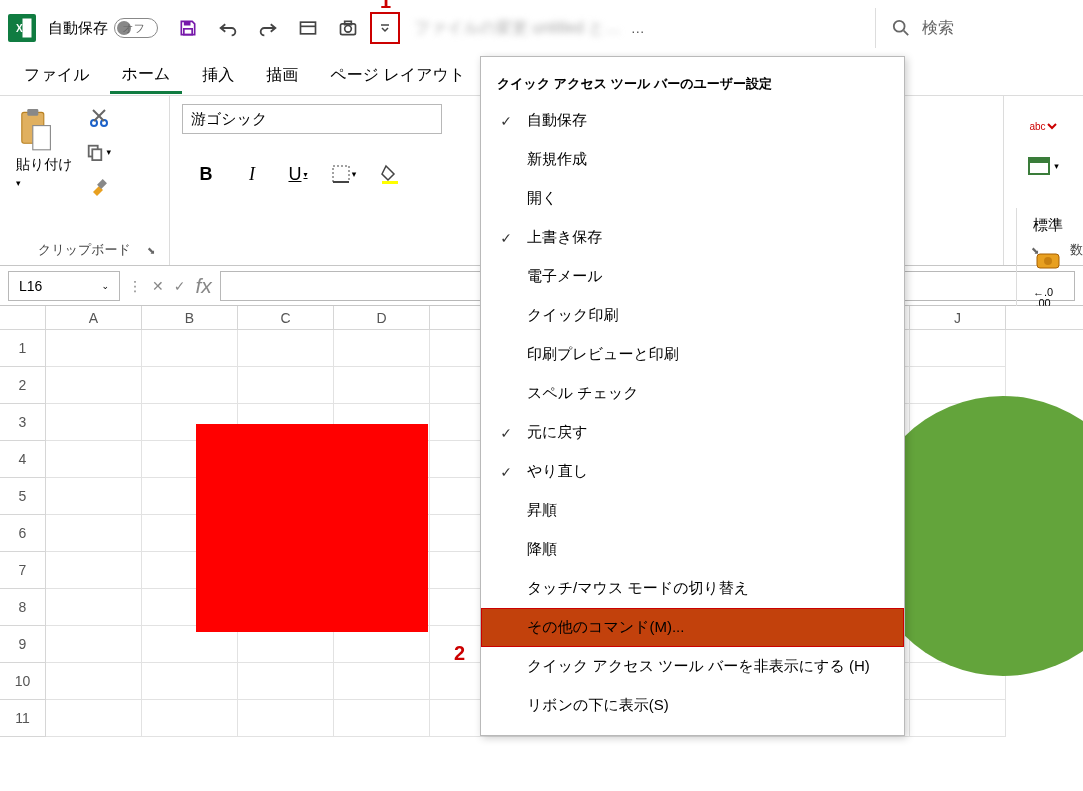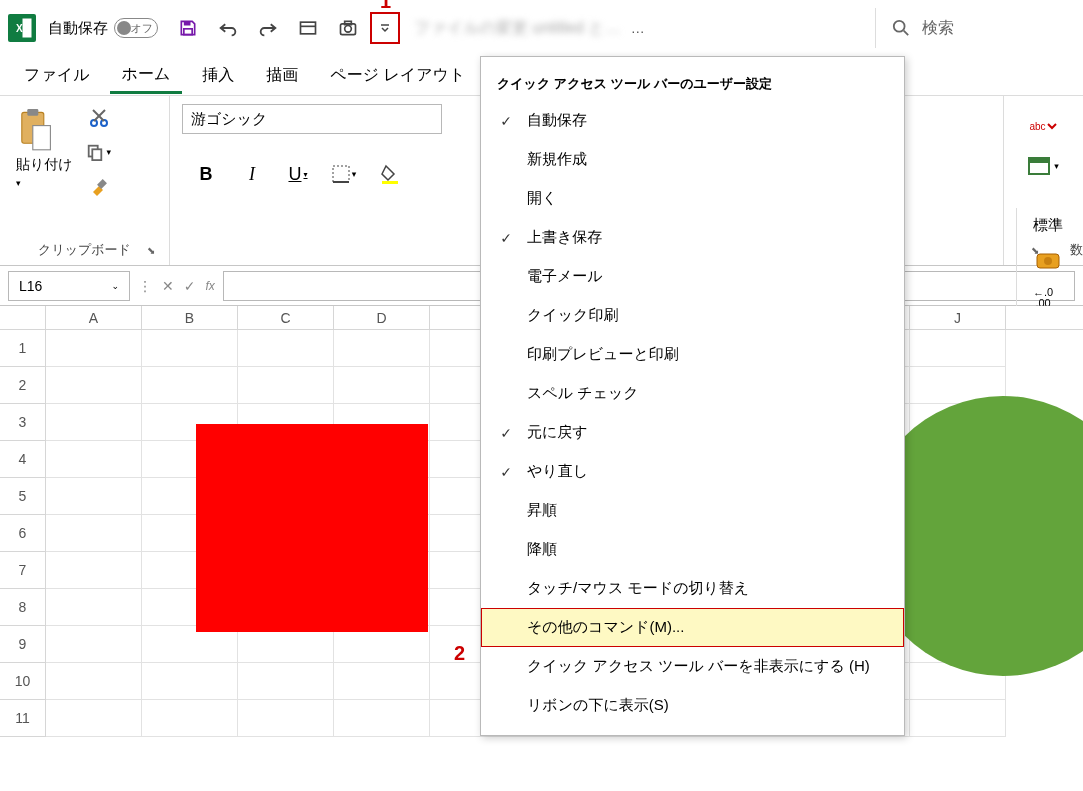--- a/index.html
+++ b/index.html
@@ -4,21 +4,21 @@
   <style>
     * { box-sizing: border-box; margin: 0; padding: 0; }
     body { font-family: 'Yu Gothic UI', 'Meiryo', sans-serif; font-size: 14px; background: #fff; width: 1083px; height: 791px; overflow: hidden; position: relative; }
 
     
     .titlebar { display: flex; align-items: center; height: 56px; padding: 0 8px; background: #fff; gap: 4px; }
     .app-icon { width: 28px; height: 28px; background: #107c41; display: flex; align-items: center; justify-content: center; color: #fff; font-weight: bold; font-size: 14px; border-radius: 2px; margin-right: 8px; }
     .autosave { display: flex; align-items: center; gap: 6px; font-size: 15px; margin-right: 8px; }
     .toggle { width: 44px; height: 20px; border: 1px solid #888; border-radius: 10px; display: flex; align-items: center; padding: 0 2px; background: #fff; position: relative; font-size: 11px; color: #666; }
     .toggle-knob { width: 14px; height: 14px; background: #888; border-radius: 50%; }
-    .toggle-text { position: absolute; right: 4px; }
+    .toggle-text { position: absolute; right: 12px; }
     .qat-btn { width: 36px; height: 36px; display: flex; align-items: center; justify-content: center; cursor: pointer; }
     .save-icon svg { width: 20px; height: 20px; }
     .undo-icon svg, .redo-icon svg { width: 22px; height: 22px; }
     .qat-dropdown-btn { width: 30px; height: 32px; border: 2px solid #c00; display: flex; align-items: center; justify-content: center; cursor: pointer; position: relative; }
     .callout { position: absolute; color: #c00; font-weight: bold; font-size: 20px; }
     .callout-1 { top: -24px; left: 8px; }
     .blurred-title { margin-left: 10px; color: #aaa; filter: blur(3px); font-size: 16px; }
     .ellipsis-text { margin-left: 6px; color: #555; }
     .search-box { margin-left: auto; width: 200px; height: 40px; border-left: 1px solid #ddd; display: flex; align-items: center; padding: 0 16px; gap: 12px; color: #666; font-size: 16px; }
 
@@ -44,43 +44,43 @@
     .font-name-box { width: 260px; height: 30px; border: 1px solid #b8b8b8; padding: 2px 8px; font-size: 15px; background: #fff; }
     .font-buttons { display: flex; gap: 18px; margin-top: 26px; align-items: center; padding-left: 10px; }
     .fmt-btn { width: 28px; height: 28px; display: flex; align-items: center; justify-content: center; cursor: pointer; font-size: 18px; }
     .border-btn { display: flex; align-items: center; gap: 2px; }
 
     .right-groups { display: flex; gap: 20px; }
     .icon-stack { display: flex; flex-direction: column; gap: 12px; padding: 8px; }
 
     
     .formula-bar { display: flex; align-items: center; height: 40px; border-bottom: 1px solid #c6c6c6; padding: 0 8px; gap: 8px; }
-    .name-box { width: 122px; height: 30px; border: 1px solid #b8b8b8; padding: 0 10px; display: flex; align-items: center; justify-content: space-between; font-size: 14px; }
+    .name-box { width: 112px; height: 30px; border: 1px solid #b8b8b8; padding: 0 10px; display: flex; align-items: center; justify-content: space-between; font-size: 14px; }
     .fb-icons { display: flex; gap: 10px; align-items: center; color: #888; }
-    .fx { font-style: italic; font-size: 12px; }
+    .fx { font-style: italic; font-size: 21px; }
     .formula-input { flex: 1; height: 30px; border: 1px solid #b8b8b8; padding: 0 8px; }
 
     
     .grid-area { position: relative; overflow: hidden; height: calc(791px - 56px - 40px - 170px - 40px); }
     .col-headers { display: flex; height: 24px; background: #fff; border-bottom: 1px solid #d6d6d6; }
     .corner { width: 46px; border-right: 1px solid #d6d6d6; background: #fff; }
     .col-hdr { width: 96px; border-right: 1px solid #d6d6d6; text-align: center; font-size: 14px; color: #555; display: flex; align-items: center; justify-content: center; }
     .rows { }
     .row { display: flex; height: 37px; }
     .row-hdr { width: 46px; border-right: 1px solid #d6d6d6; border-bottom: 1px solid #d6d6d6; text-align: center; font-size: 14px; color: #555; display: flex; align-items: center; justify-content: center; }
     .cell { width: 96px; border-right: 1px solid #e2e2e2; border-bottom: 1px solid #e2e2e2; }
 
     .red-square { position: absolute; left: 196px; top: 118px; width: 232px; height: 208px; background: #f00; }
     .green-circle { position: absolute; right: -60px; top: 90px; width: 280px; height: 280px; background: #63a43b; border-radius: 50%; }
 
     
     .qat-menu { position: absolute; left: 480px; top: 56px; width: 425px; background: #fff; border: 1px solid #b9b9b9; box-shadow: 2px 2px 8px rgba(0,0,0,0.2); z-index: 100; padding: 10px 0; }
     .menu-title { padding: 8px 16px; font-size: 13px; font-weight: bold; }
     .menu-item { display: flex; align-items: center; padding: 10px 16px; font-size: 15px; cursor: pointer; gap: 12px; position: relative; }
-    .menu-item.highlighted { background: #fef9c3; outline: 1px solid #c00; outline-offset: -1px; }
+    .menu-item.highlighted { background: #c2410c; outline: 1px solid #c00; outline-offset: -1px; }
     .check { width: 18px; display: flex; justify-content: center; color: #333; font-size: 14px; }
     .callout-2 { position: absolute; left: 454px; top: 642px; color: #c00; font-weight: bold; font-size: 20px; z-index: 101; }
 
     .chev { font-size: 9px; }
   </style>
 </head>
 <body>
 
 <div class="titlebar">
   <div class="app-icon">

